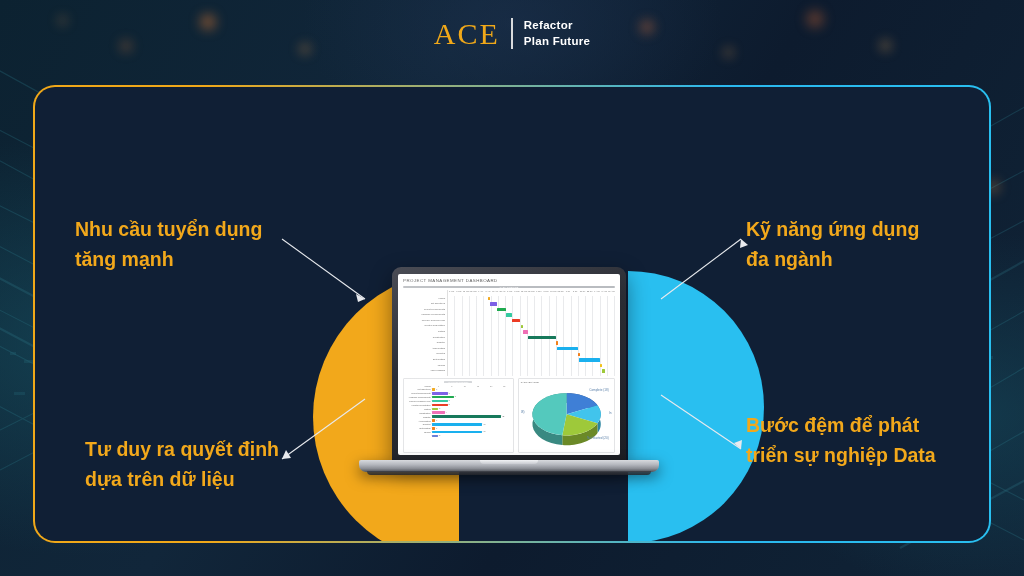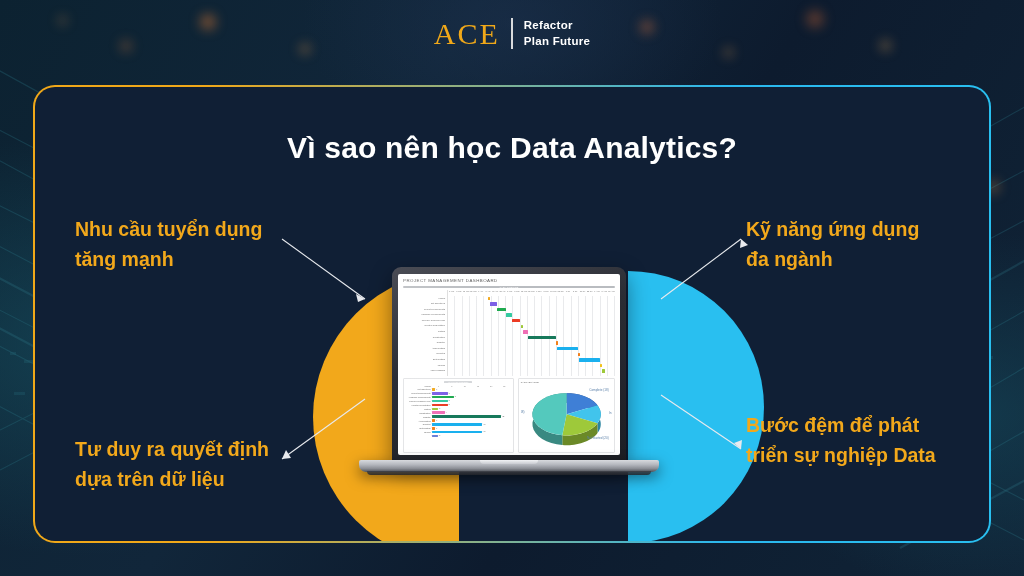--- a/index.html
+++ b/index.html
@@ -74,21 +74,21 @@
   
   .callout{
     position:absolute;
     color:#f2a81b;
     font-size:19.5px; font-weight:bold;
     line-height:1.52;
     z-index:5;
     white-space:pre-line;
   }
   #callout-tl{ left:40px; top:128px; }
-  #callout-bl{ left:40px; top:348px; }
+  #callout-bl{ left:50px; top:348px; }
   #callout-tr{ left:711px; top:128px; }
   #callout-br{ left:711px; top:324px; }
 
   
   #connectors{ position:absolute; inset:0; z-index:4; pointer-events:none; }
 
   
   #semi-left{
     position:absolute; left:278px; top:184px;
     width:146px; height:292px;
@@ -251,21 +251,20 @@
   <div id="logo-divider"></div>
   <div id="logo-tag">
     <span>Refactor</span>
     <span>Plan Future</span>
   </div>
 </div>
 
 <div id="panel">
   <div id="panel-inner">
 
-    <div id="page-title">Vì sao nên học Data Analytics?</div>
 
     <div id="semi-left"></div>
     <div id="semi-right"></div>
 
     <svg id="connectors" viewBox="0 0 954 454" preserveAspectRatio="none">
       <g stroke="#e8eaee" stroke-width="1.1" fill="none">
         <path d="M247 152 L330 212"></path>
         <path d="M247 372 L330 312"></path>
         <path d="M706 152 L626 212"></path>
         <path d="M706 362 L626 308"></path>

